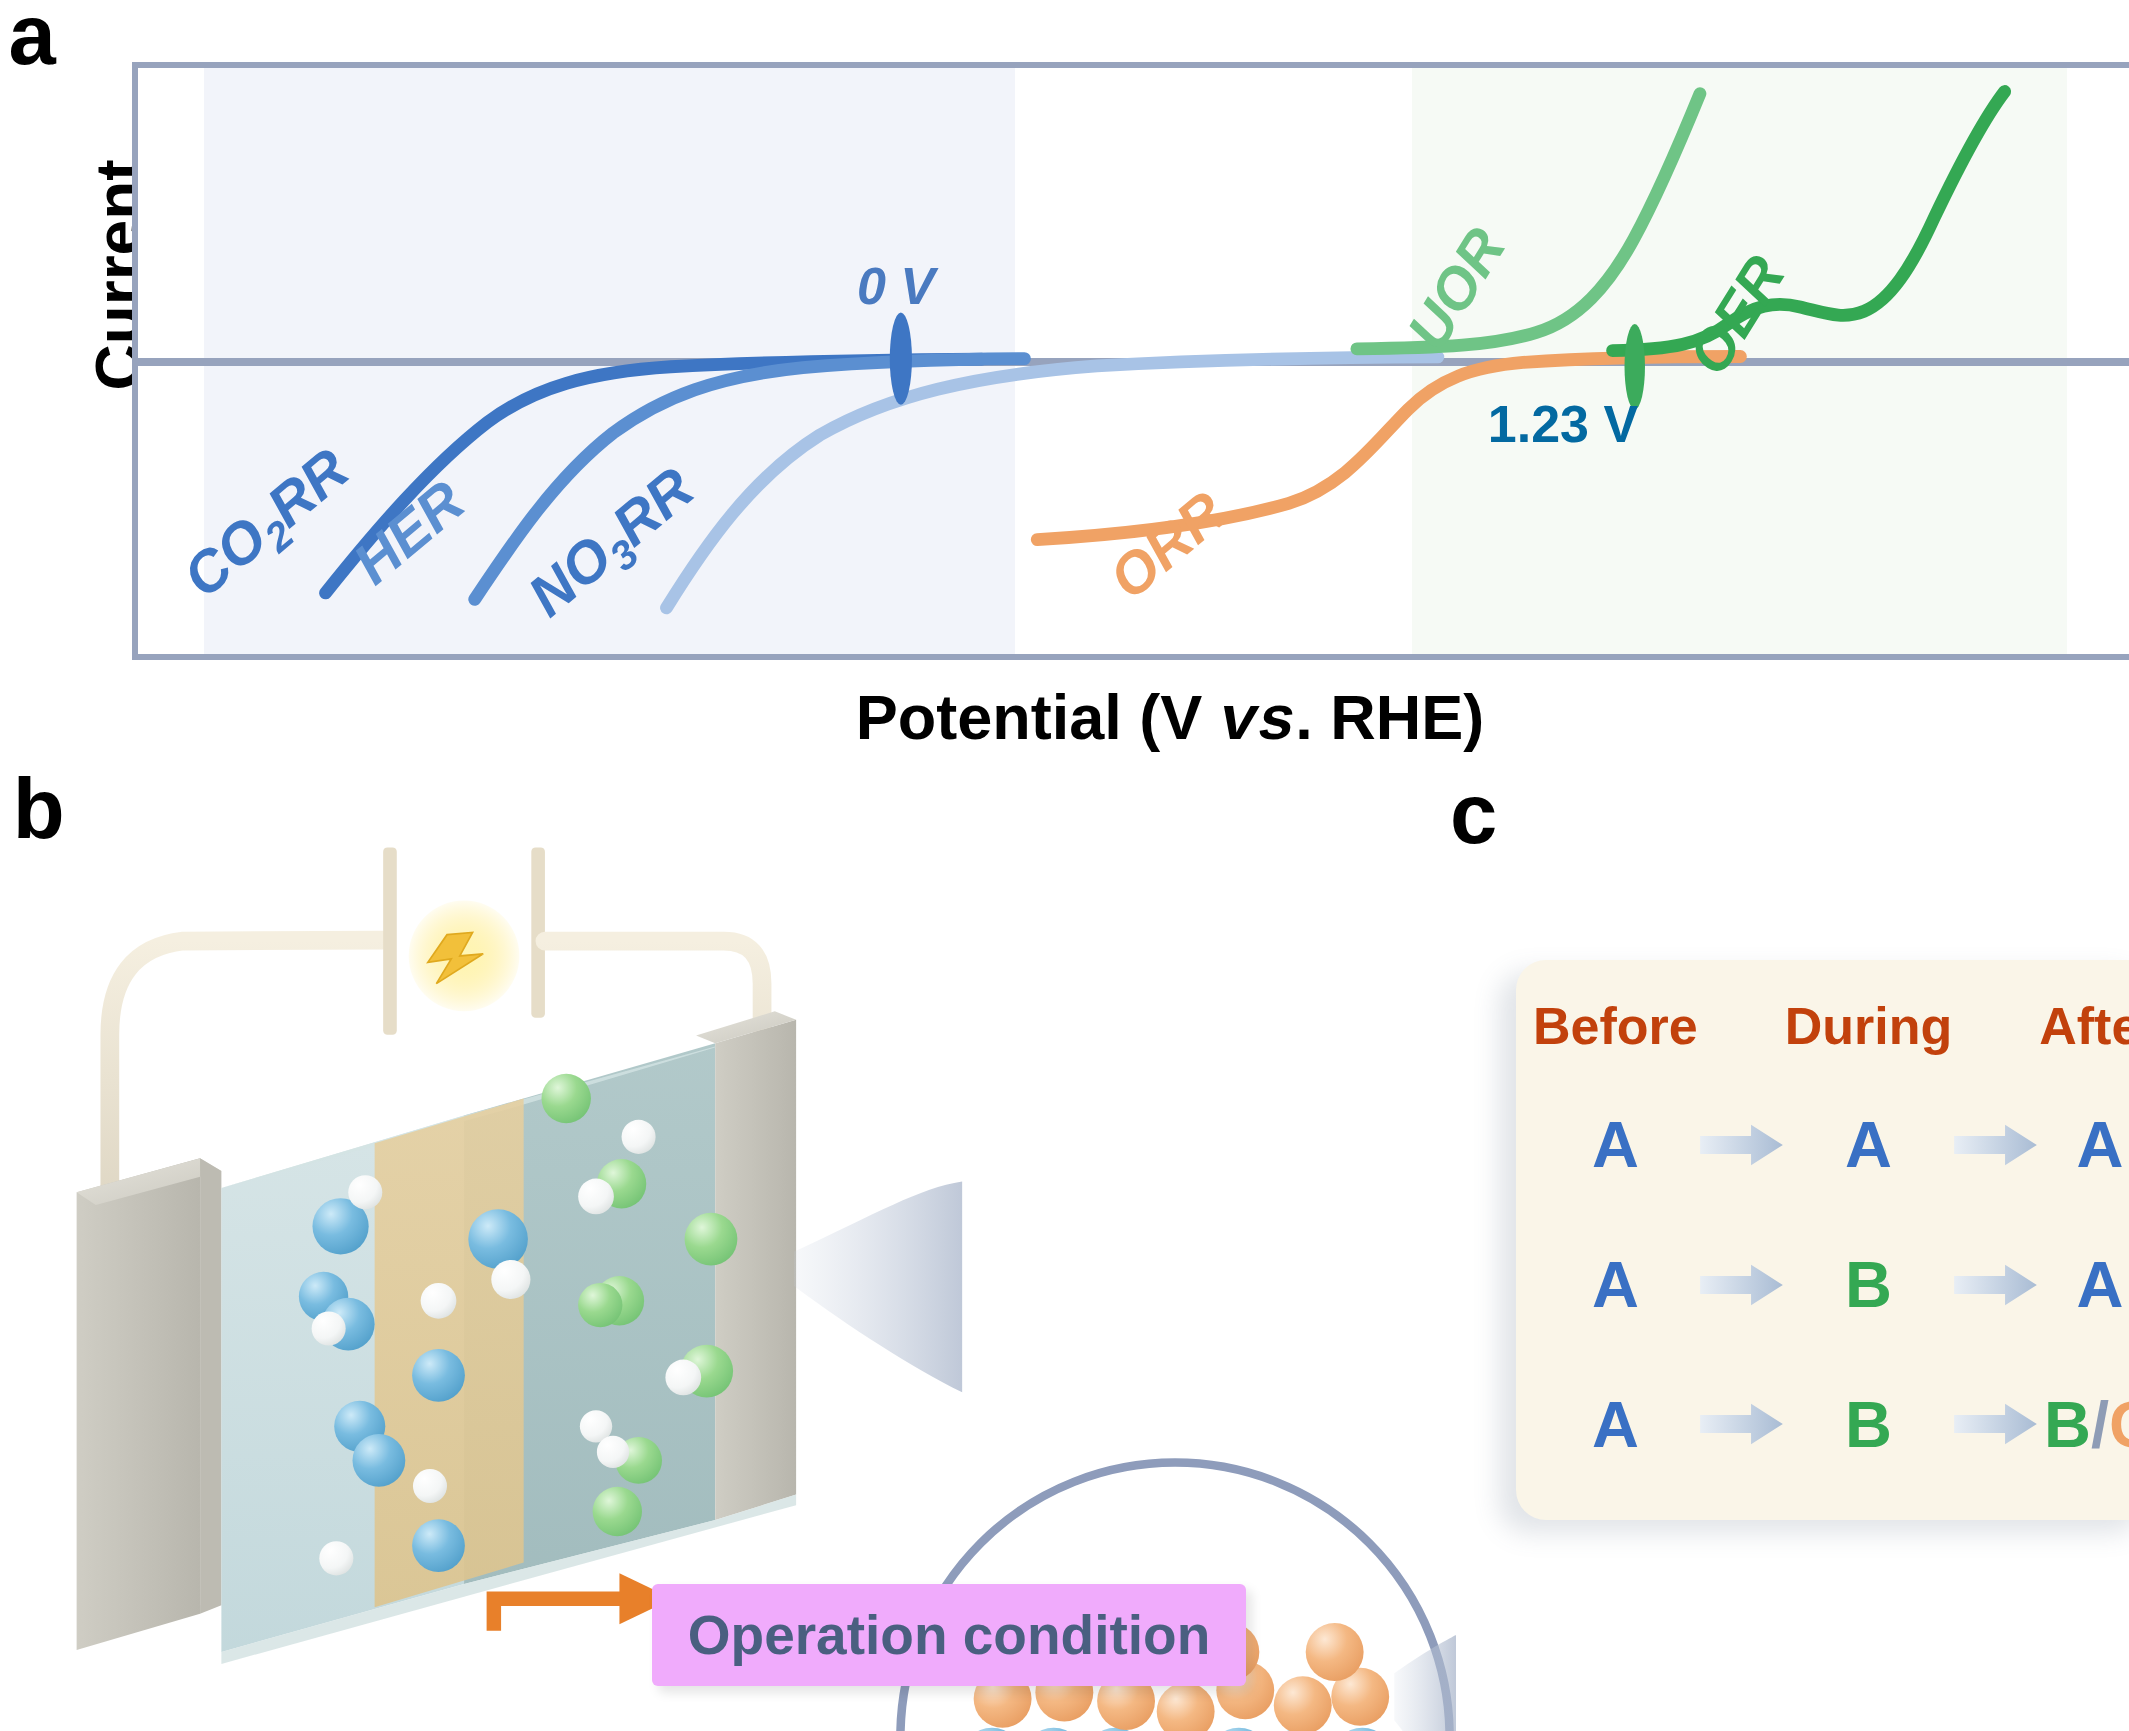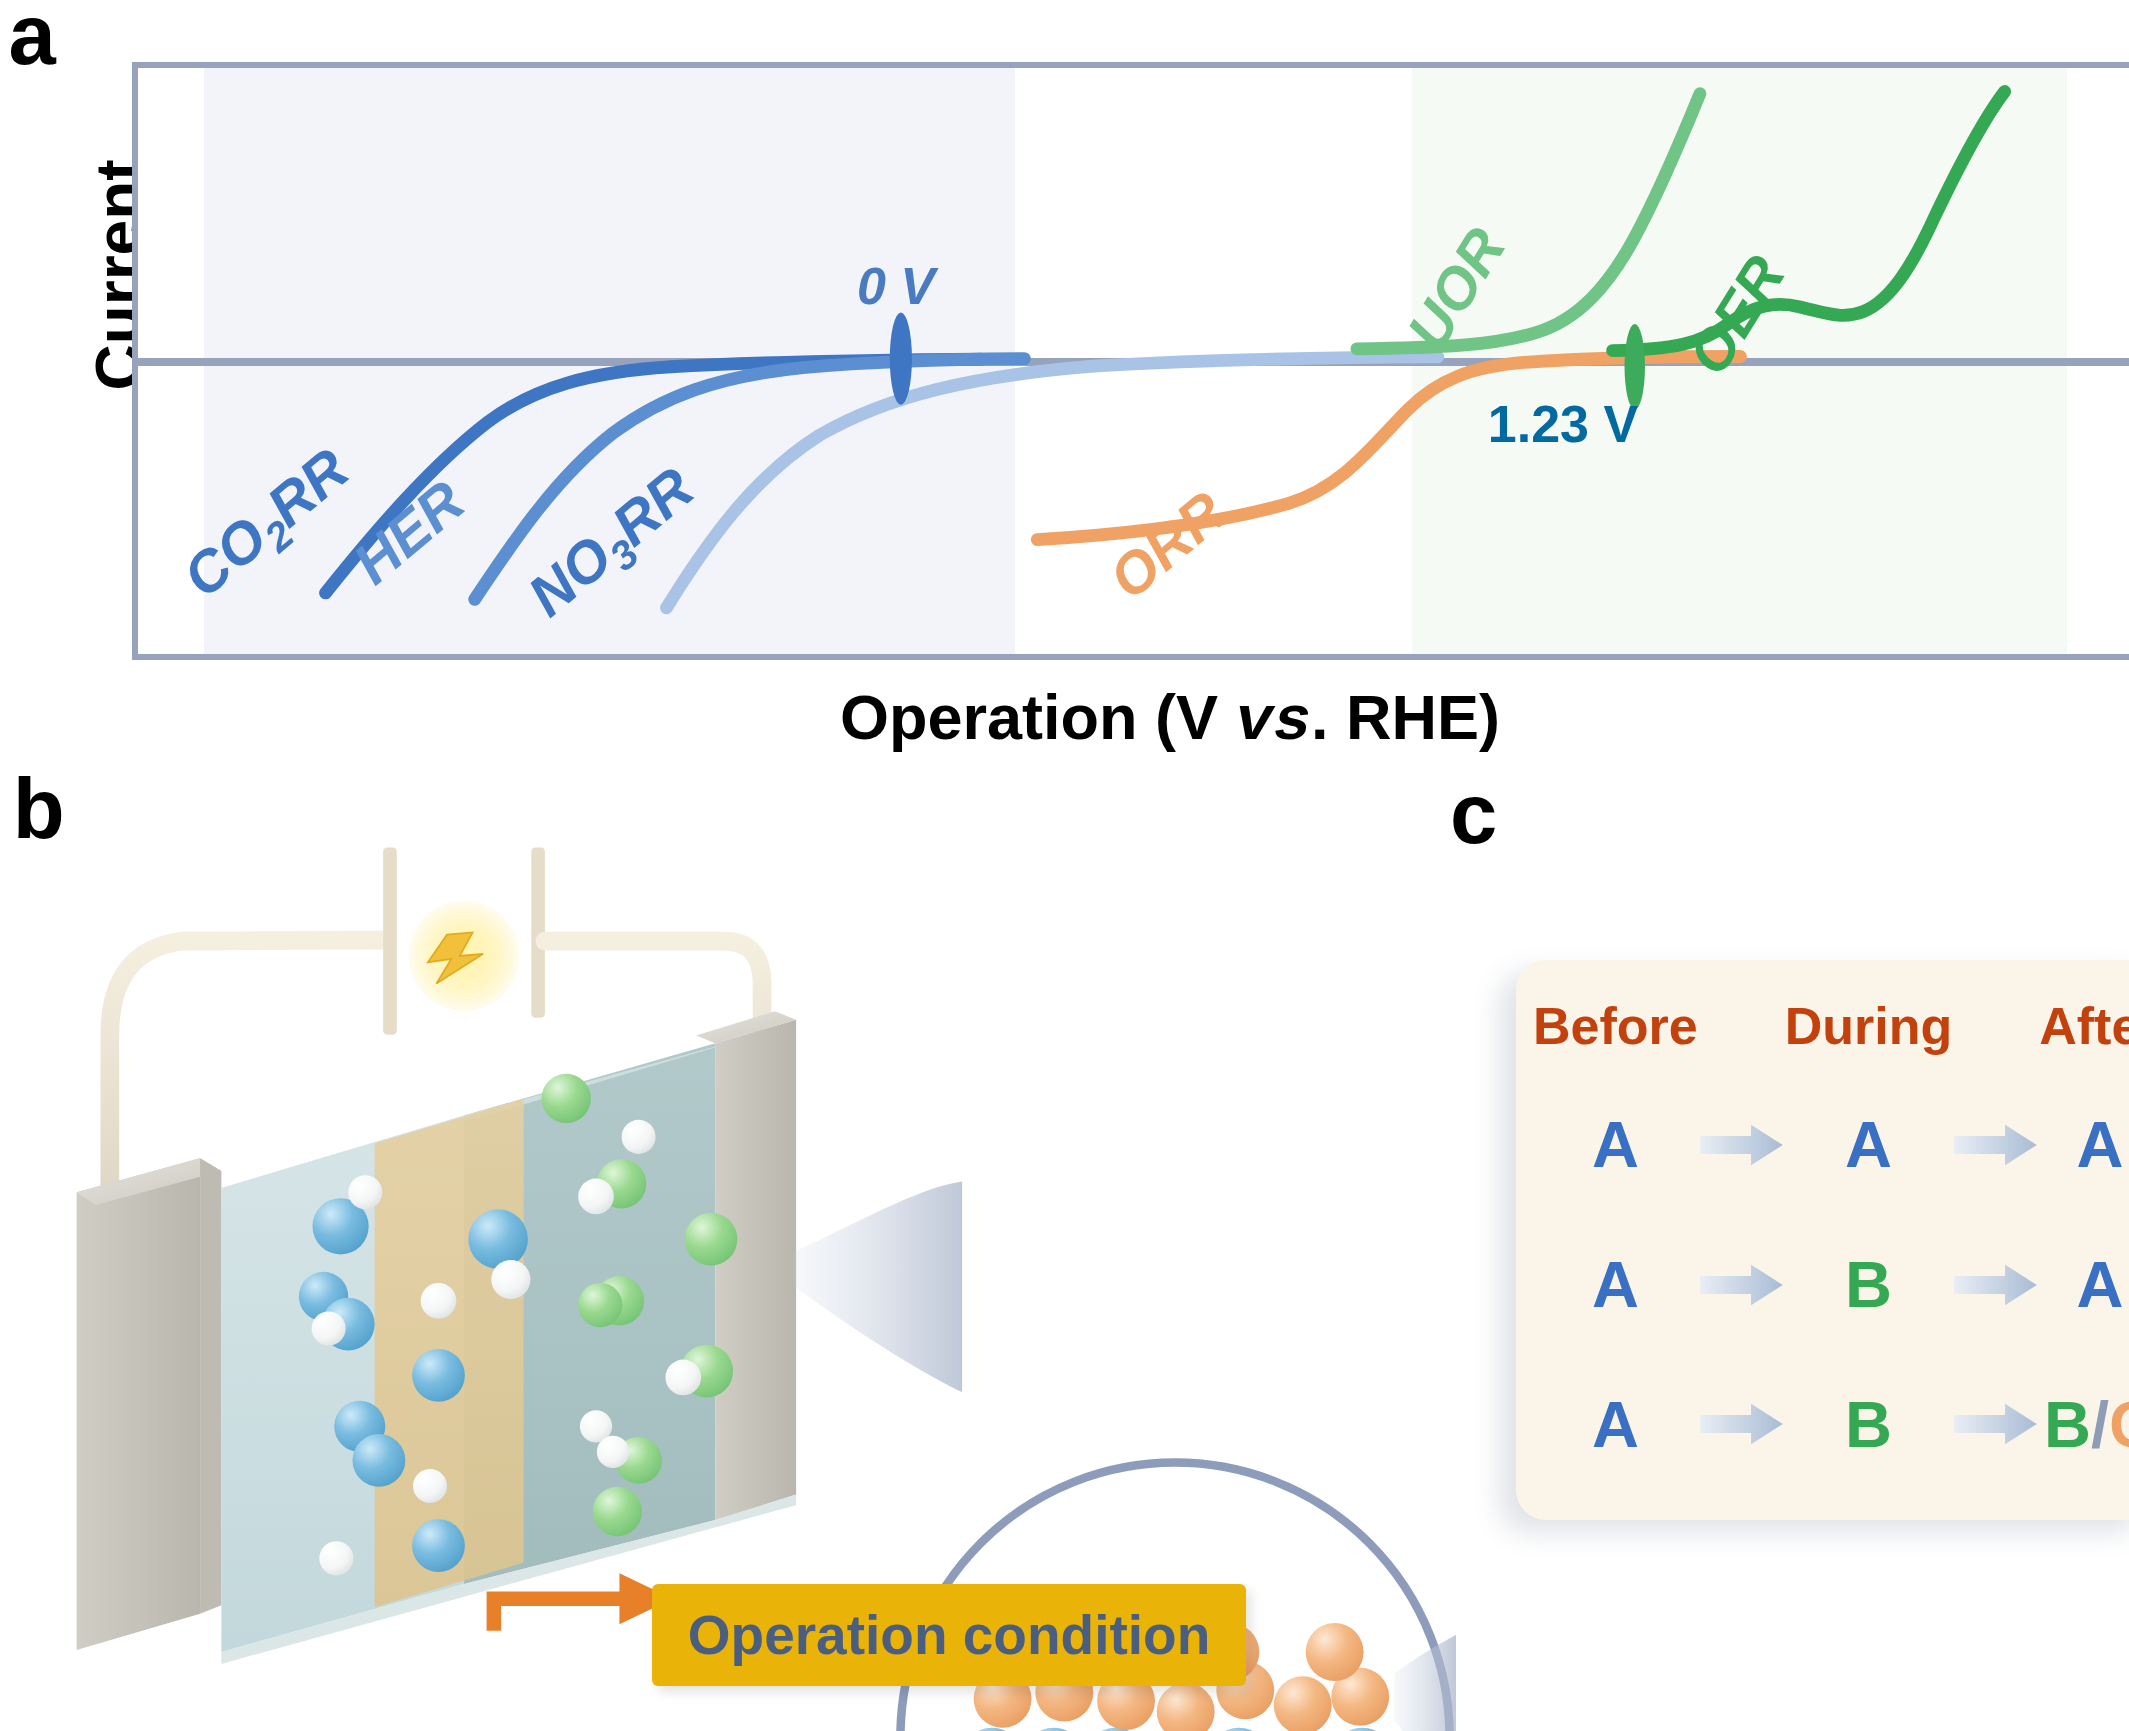--- a/index.html
+++ b/index.html
@@ -52,21 +52,21 @@
   
   #panel-b{position:absolute;left:0;top:762px;width:1456px;height:969px;}
   #b-letter{left:12.8px;top:4.3px;}
 
   .callout-box{
     position:absolute;border-radius:6px;
     display:flex;align-items:center;justify-content:center;
     font-weight:bold;color:#4a5f80;box-shadow:6px 6.8px 11px rgba(0,0,0,0.10);
   }
   #box-operation{
-    left:652px;top:822px;width:594px;height:102px;background:#eab308;
+    left:652px;top:822px;width:594px;height:102px;background:#f0abfc;
     font-size:55px;
   }
 
   
   #panel-c{position:absolute;left:1448px;top:762px;width:841px;height:969px;}
   #c-letter{left:2.1px;top:8.5px;}
   #c-card{
     position:absolute;left:68px;top:198px;width:643px;height:560px;
     background:#faf5e8;border-radius:30px;
     box-shadow:-17px 12.8px 25.6px rgba(90,105,130,0.18);
@@ -136,21 +136,21 @@
       <span>UOR</span>
     </div>
     <div class="curve-label" style="left:1593px;top:251px;font-size:58px;color:#34a853;transform:rotate(-58deg);">
       <span>OER</span>
     </div>
   </div>
 
   <div id="label-0v">0 V</div>
   <div id="label-123v">1.23 V</div>
 
-  <div id="x-axis-label"><span>Operation (V </span><span class="ital">vs</span><span>. RHE)</span></div>
+  <div id="x-axis-label"><span>Potential (V </span><span class="ital">vs</span><span>. RHE)</span></div>
 </div>
 
 <div id="panel-b">
   <div class="panel-letter" id="b-letter">b</div>
 
   <svg style="position:absolute;left:0;top:0;width:1456px;height:969px;" viewBox="0 0 3420 2275">
     <defs>
       <linearGradient id="gWall" x1="0" y1="0" x2="1" y2="0">
         <stop offset="0" stop-color="#cfcdc4"></stop>
           <stop offset="1" stop-color="#b8b6ad"></stop>

